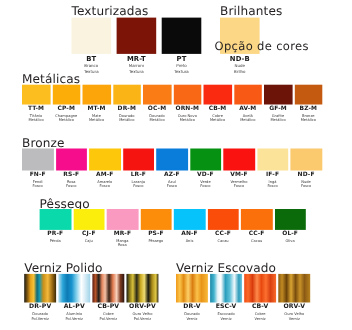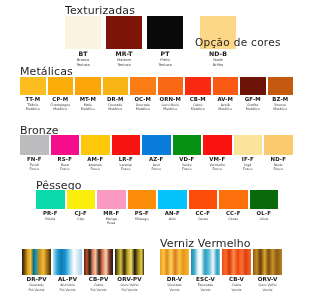--- a/index.html
+++ b/index.html
@@ -74,20 +74,21 @@
 Textura</span>
       </div>
       <div class="cell">
         <span class="sw" style="width: 36px; height: 33px; background: rgb(10, 10, 10);"></span>
         <span class="code" style="font-size: 6.2px;">PT</span>
         <span class="desc" style="font-size: 3.6px;">Preto
 Textura</span>
       </div>
     </div>
 
+  <div class="abs section-title" style="left:200px;top:4px;">Brilhantes</div>
   <div class="abs row" style="left:200px;top:16px;gap:5px;" id="row-brilhantes">
       <div class="cell">
         <span class="sw" style="width: 36px; height: 33px; background: rgb(252, 215, 134);"></span>
         <span class="code" style="font-size: 6.2px;">ND-B</span>
         <span class="desc" style="font-size: 3.6px;">Nude
 Brilho</span>
       </div>
     </div>
 
   <div class="abs section-title" style="left:20px;top:65px;">Metálicas</div>
@@ -252,20 +253,21 @@
         <span class="code" style="font-size: 5.4px;">CC-F</span>
         <span class="desc" style="font-size: 3.3px;">Cacau</span>
       </div>
       <div class="cell">
         <span class="sw" style="width: 28.5px; height: 19px; background: rgb(11, 107, 11);"></span>
         <span class="code" style="font-size: 5.4px;">OL-F</span>
         <span class="desc" style="font-size: 3.3px;">Oliva</span>
       </div>
     </div>
 
+  <div class="abs section-title" style="left:22px;top:237px;">Verniz Polido</div>
   <div class="abs row" style="left:22px;top:249px;gap:2px;" id="row-verniz_polido">
       <div class="cell">
         <span class="sw" style="width: 29px; height: 26px; background: linear-gradient(90deg, rgb(29, 29, 24) 0%, rgb(107, 74, 16) 8%, rgb(232, 163, 26) 20%, rgb(246, 194, 58) 30%, rgb(15, 106, 122) 40%, rgb(27, 152, 173) 48%, rgb(201, 144, 26) 60%, rgb(242, 185, 60) 74%, rgb(154, 106, 18) 88%, rgb(58, 42, 8) 100%);"></span>
         <span class="code" style="font-size: 5.6px;">DR-PV</span>
         <span class="desc" style="font-size: 3.3px;">Dourado
 Pol.Verniz</span>
       </div>
       <div class="cell">
         <span class="sw" style="width: 29px; height: 26px; background: linear-gradient(90deg, rgb(191, 226, 239) 0%, rgb(42, 165, 216) 14%, rgb(13, 122, 181) 28%, rgb(23, 147, 205) 42%, rgb(124, 205, 234) 56%, rgb(255, 255, 255) 72%, rgb(216, 236, 246) 84%, rgb(159, 211, 232) 100%);"></span>
         <span class="code" style="font-size: 5.6px;">AL-PV</span>
@@ -279,21 +281,21 @@
 Pol.Verniz</span>
       </div>
       <div class="cell">
         <span class="sw" style="width: 29px; height: 26px; background: linear-gradient(90deg, rgb(26, 26, 18) 0%, rgb(138, 122, 26) 10%, rgb(217, 194, 58) 20%, rgb(42, 42, 22) 32%, rgb(201, 168, 32) 44%, rgb(240, 220, 112) 56%, rgb(26, 26, 16) 68%, rgb(168, 138, 24) 80%, rgb(224, 200, 70) 92%, rgb(42, 36, 18) 100%);"></span>
         <span class="code" style="font-size: 5.6px;">ORV-PV</span>
         <span class="desc" style="font-size: 3.3px;">Ouro Velho
 Pol.Verniz</span>
       </div>
     </div>
 
-  <div class="abs section-title" style="left:160px;top:237px;">Verniz Vermelho</div>
+  <div class="abs section-title" style="left:160px;top:237px;">Verniz Escovado</div>
   <div class="abs row" style="left:160px;top:249px;gap:2px;" id="row-verniz_escovado">
       <div class="cell">
         <span class="sw" style="width: 29px; height: 26px; background: linear-gradient(90deg, rgb(240, 154, 26) 0%, rgb(251, 196, 74) 12%, rgb(224, 138, 18) 24%, rgb(253, 208, 104) 38%, rgb(217, 124, 16) 52%, rgb(251, 194, 74) 66%, rgb(232, 148, 24) 80%, rgb(248, 184, 56) 100%);"></span>
         <span class="code" style="font-size: 5.6px;">DR-V</span>
         <span class="desc" style="font-size: 3.3px;">Dourado
 Verniz</span>
       </div>
       <div class="cell">
         <span class="sw" style="width: 29px; height: 26px; background: linear-gradient(90deg, rgb(31, 138, 168) 0%, rgb(63, 178, 205) 12%, rgb(232, 244, 248) 24%, rgb(255, 255, 255) 34%, rgb(42, 158, 189) 48%, rgb(95, 192, 216) 62%, rgb(240, 248, 251) 76%, rgb(46, 156, 186) 90%, rgb(115, 200, 221) 100%);"></span>
         <span class="code" style="font-size: 5.6px;">ESC-V</span>

